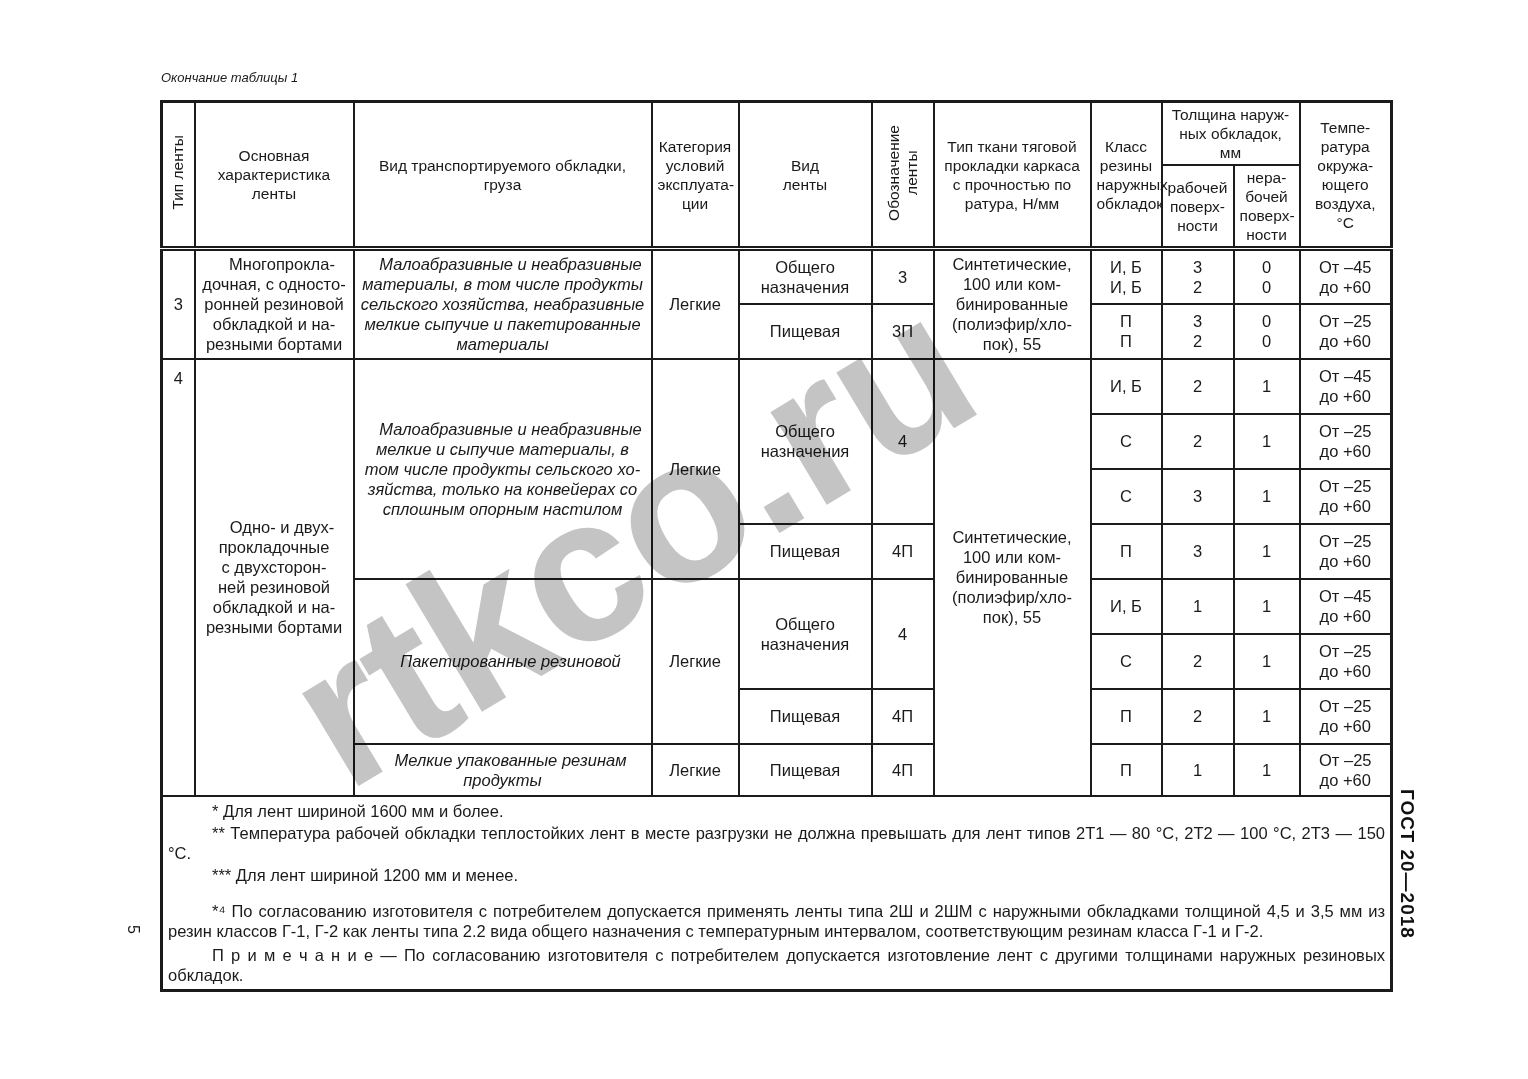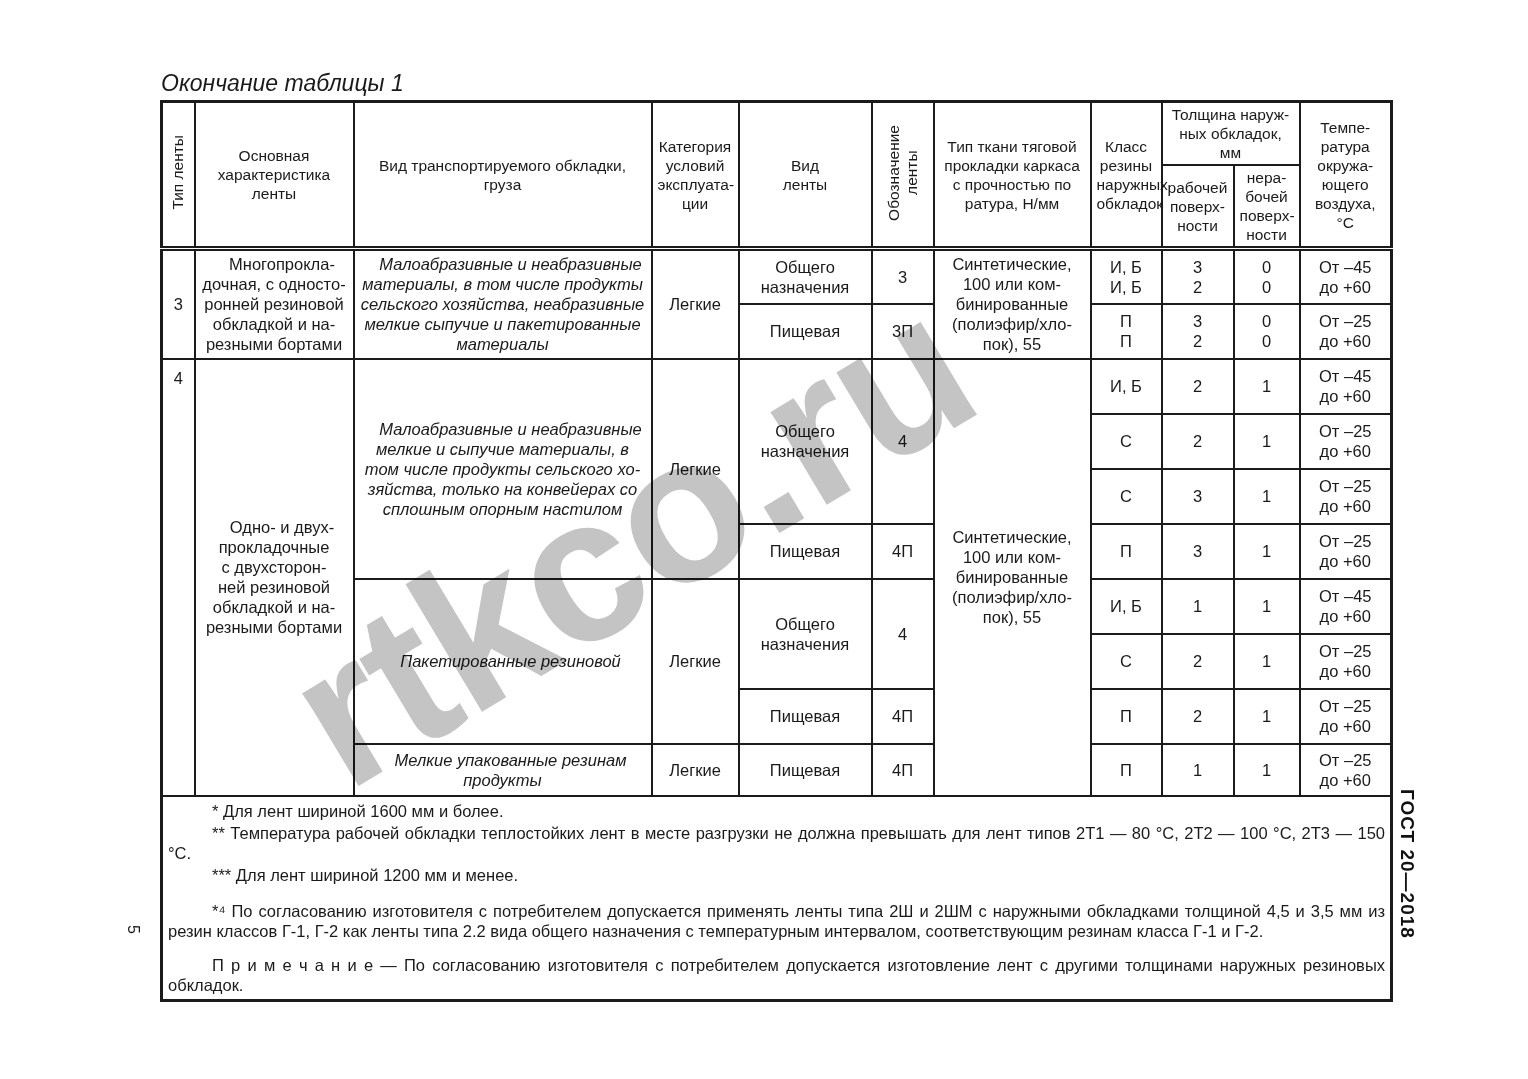--- a/index.html
+++ b/index.html
@@ -6,21 +6,21 @@
   .page{
     position:relative;
     width:1528px;height:1079px;
     background:#ffffff;
     font-family:"Liberation Sans","DejaVu Sans",sans-serif;
     color:#1a1a1a;
     overflow:hidden;
   }
   .tbl-title{
     position:absolute;left:161px;top:70px;
-    font-style:italic;font-size:23px;color:#1a1a1a;
+    font-style:italic;font-size:13px;color:#1a1a1a;
   }
   table.gost{
     position:absolute;left:160px;top:100px;
     width:1230px;
     border-collapse:collapse;
     table-layout:fixed;
     border:3px solid #1b1b1b;
   }
   table.gost th, table.gost td{
     border:2px solid #1b1b1b;
@@ -60,21 +60,21 @@
   tr.r55{height:55px;}
   tr.r52{height:52px;}
   td.notes{
     height:173px;
     text-align:left;vertical-align:top;
     padding:6px 12px;
     font-size:16.5px;line-height:21px;
   }
   .notes p{margin:2px 0;text-indent:44px;text-align:justify;}
   .notes p.fn4{margin-top:16px;}
-  .notes p.remark{margin-top:14px;}
+  .notes p.remark{margin-top:4px;}
   .watermark{
     position:absolute;left:100px;top:390px;width:1060px;height:300px;
     display:flex;align-items:center;justify-content:center;
     transform:rotate(-31deg);
     font-size:205px;font-weight:bold;letter-spacing:-2px;
     color:#c4c4c4;mix-blend-mode:multiply;
     pointer-events:none;z-index:5;white-space:nowrap;
   }
   .page-num{
     position:absolute;left:124px;top:925px;

